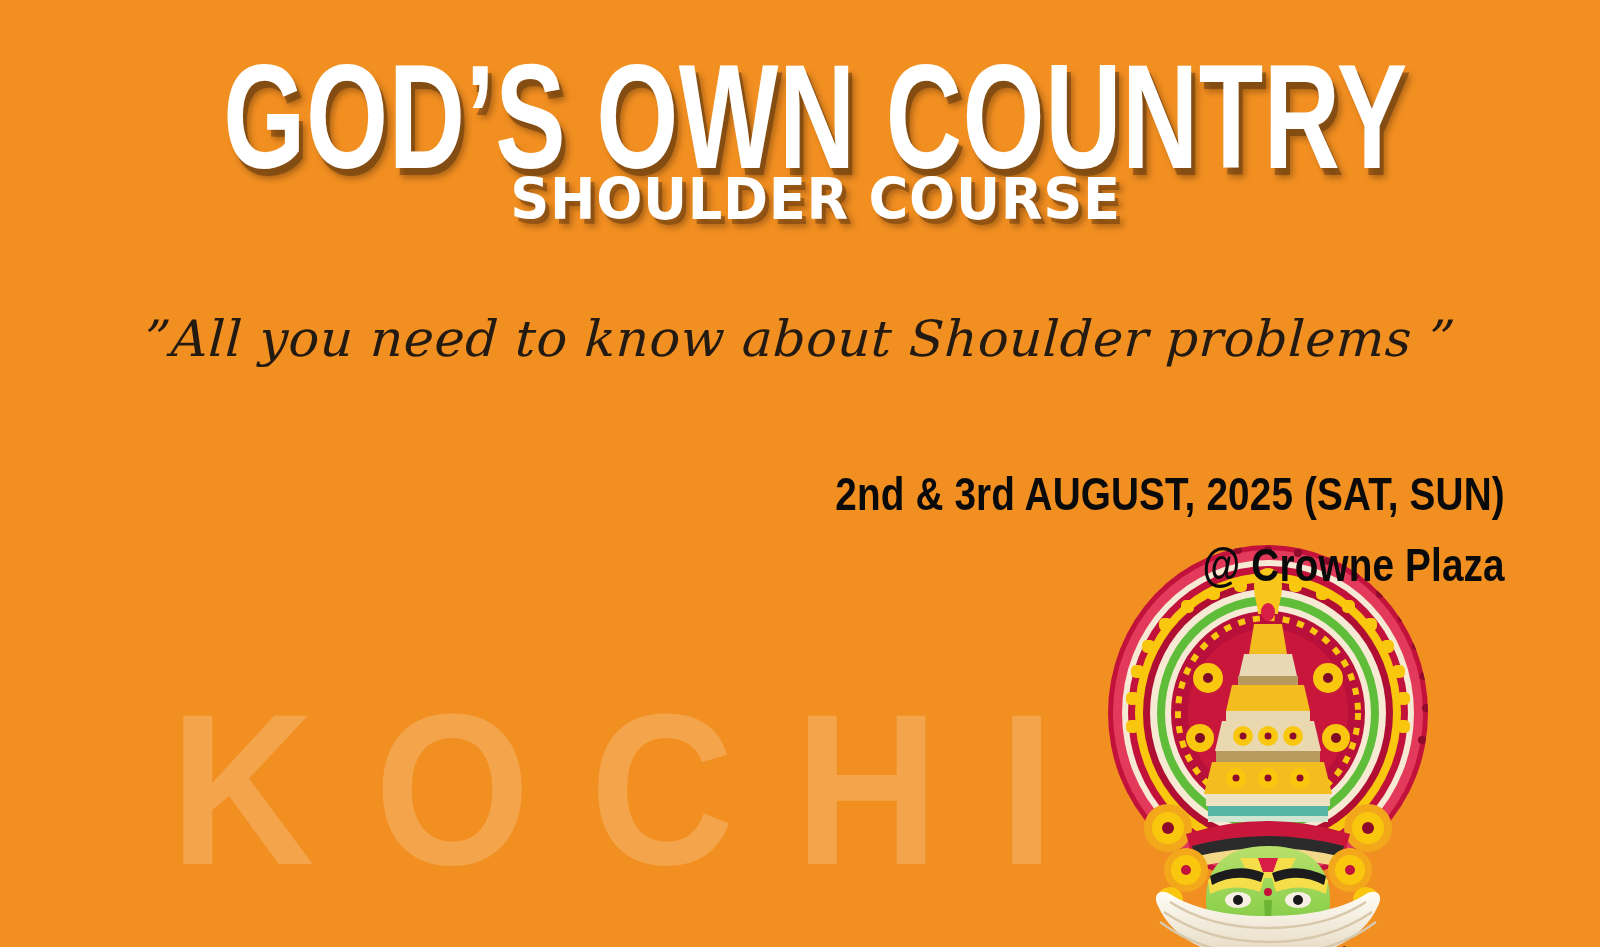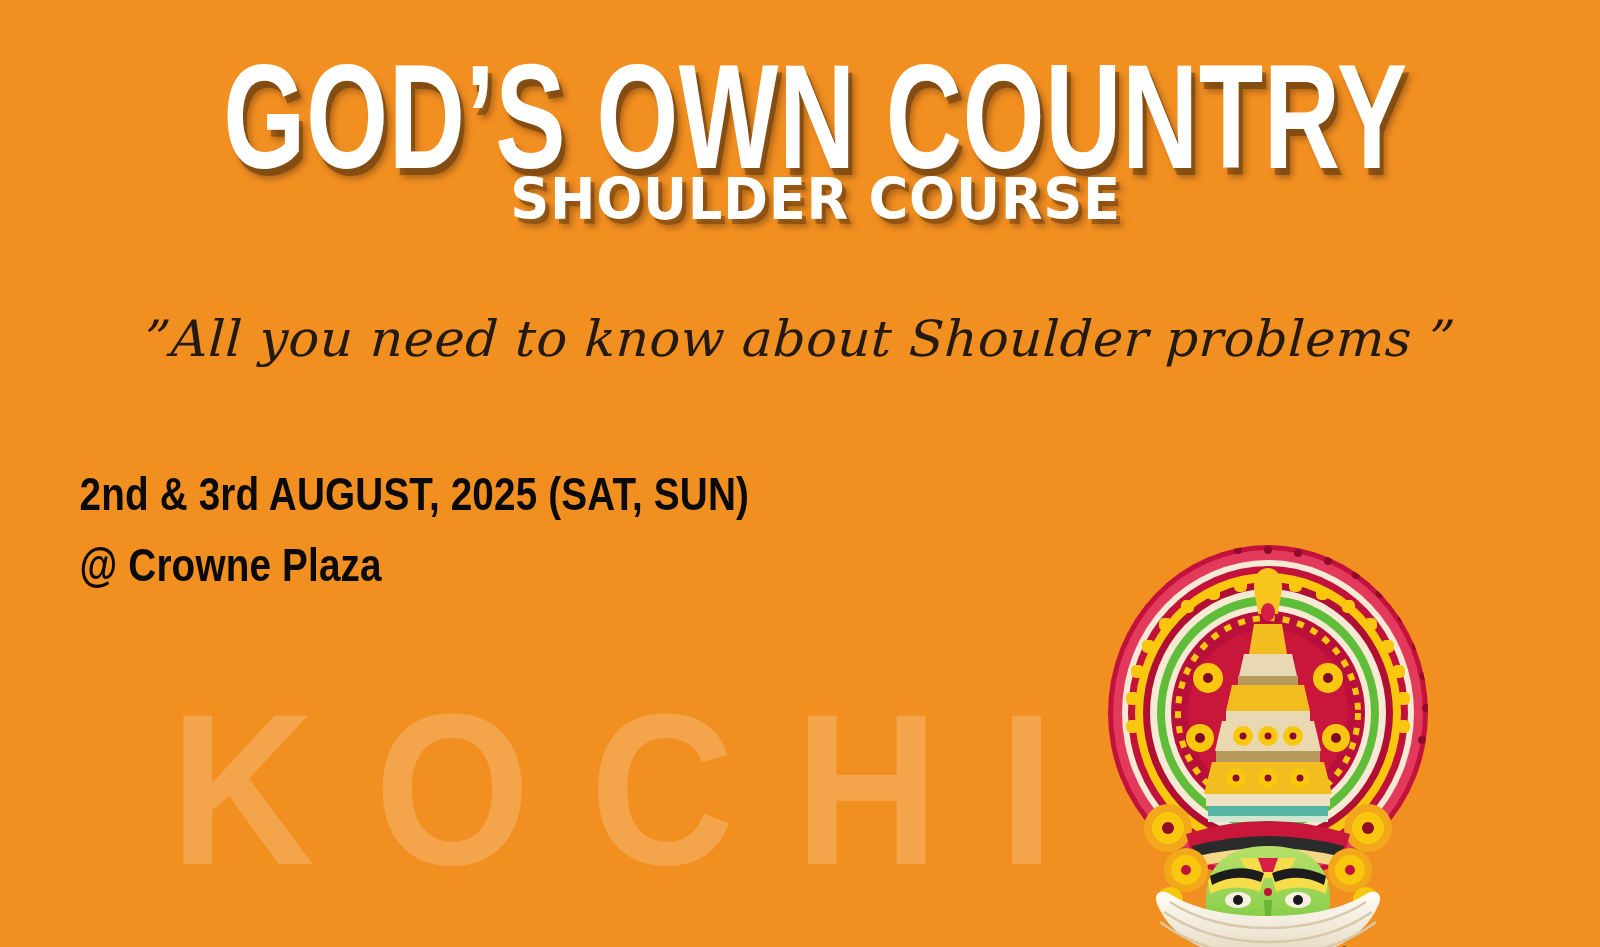--- a/index.html
+++ b/index.html
@@ -93,23 +93,23 @@
     color:#231a12;
     white-space:nowrap;
     transform:scaleX(1.02) skewX(-3deg);
     transform-origin:center center;
     z-index:4;
   }
 
   
   .details{
     position:absolute;
-    left:0;right:10px;
+    left:0;right:16px;
     top:472px;
-    text-align:left;
+    text-align:right;
     z-index:4;
   }
   .detail-line{
     margin:0;
     font-family:"Liberation Sans", sans-serif;
     font-weight:700;
     font-size:43px;
     line-height:1.0;
     letter-spacing:0.004em;
     color:#0a0a0a;

